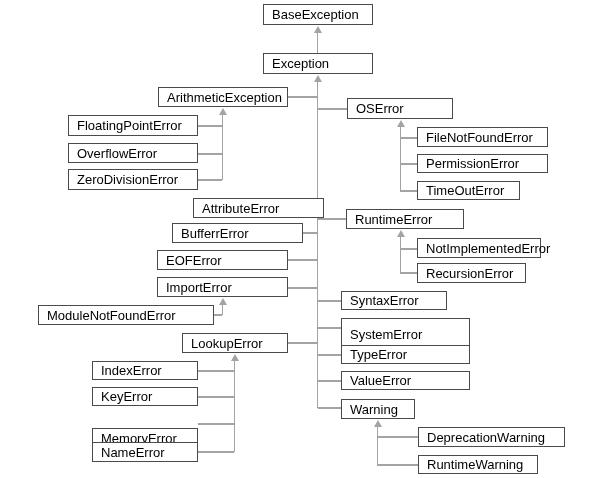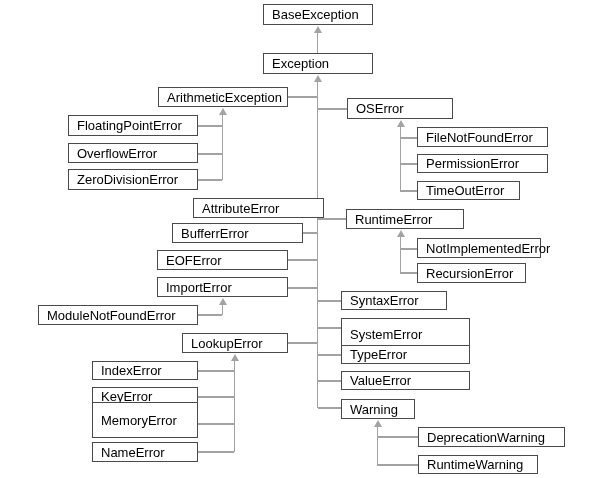--- a/index.html
+++ b/index.html
@@ -57,29 +57,29 @@
   <div class="node" style="left:68px;  top:169px; width:130px; height:21px;">ZeroDivisionError</div>
   <div class="node" style="left:417px; top:181px; width:103px; height:19px;">TimeOutError</div>
   <div class="node" style="left:157px; top:198px; width:131px; height:20px;margin-left:36px;">AttributeError</div>
   <div class="node" style="left:346px; top:209px; width:118px; height:20px;">RuntimeError</div>
   <div class="node" style="left:157px; top:223px; width:131px; height:20px;margin-left:15px;">BufferrError</div>
   <div class="node" style="left:417px; top:238px; width:124px; height:20px;">NotImplementedError</div>
   <div class="node" style="left:157px; top:250px; width:131px; height:20px;">EOFError</div>
   <div class="node" style="left:417px; top:263px; width:109px; height:20px;">RecursionError</div>
   <div class="node" style="left:157px; top:277px; width:131px; height:20px;">ImportError</div>
   <div class="node" style="left:341px; top:291px; width:106px; height:19px;">SyntaxError</div>
-  <div class="node" style="left:38px; top:305px; width:160px; height:20px;">ModuleNotFoundError</div>
+  <div class="node" style="left:38px; top:305px; width:176px; height:20px;">ModuleNotFoundError</div>
   <div class="node" style="left:341px; top:318px; width:129px; height:32px;">SystemError</div>
   <div class="node" style="left:182px; top:333px; width:106px; height:20px;">LookupError</div>
   <div class="node" style="left:341px; top:345px; width:129px; height:19px;">TypeError</div>
   <div class="node" style="left:92px;  top:361px; width:106px; height:19px;">IndexError</div>
   <div class="node" style="left:341px; top:371px; width:129px; height:19px;">ValueError</div>
   <div class="node" style="left:92px;  top:387px; width:106px; height:19px;">KeyError</div>
   <div class="node" style="left:341px; top:399px; width:74px;  height:20px;">Warning</div>
-  <div class="node" style="left:92px;  top:402px; width:106px; height:36px;">MemoryError</div>
+  <div class="node" style="left:92px;  top:428px; width:106px; height:20px;">MemoryError</div>
   <div class="node" style="left:418px; top:427px; width:147px; height:20px;">DeprecationWarning</div>
   <div class="node" style="left:92px;  top:442px; width:106px; height:20px;">NameError</div>
   <div class="node" style="left:418px; top:455px; width:120px; height:19px;">RuntimeWarning</div>
 
   <div class="arrow-up" style="left:313.5px; top:26px;"></div>
   <div class="vline" style="left:316.75px; top:31px; height:22px;"></div>
 
   <div class="arrow-up" style="left:313.5px; top:75px;"></div>
   <div class="vline" style="left:316.75px; top:80px; height:328px;"></div>
   <div class="hline" style="left:288px; top:96px;  width:29px;"></div>

